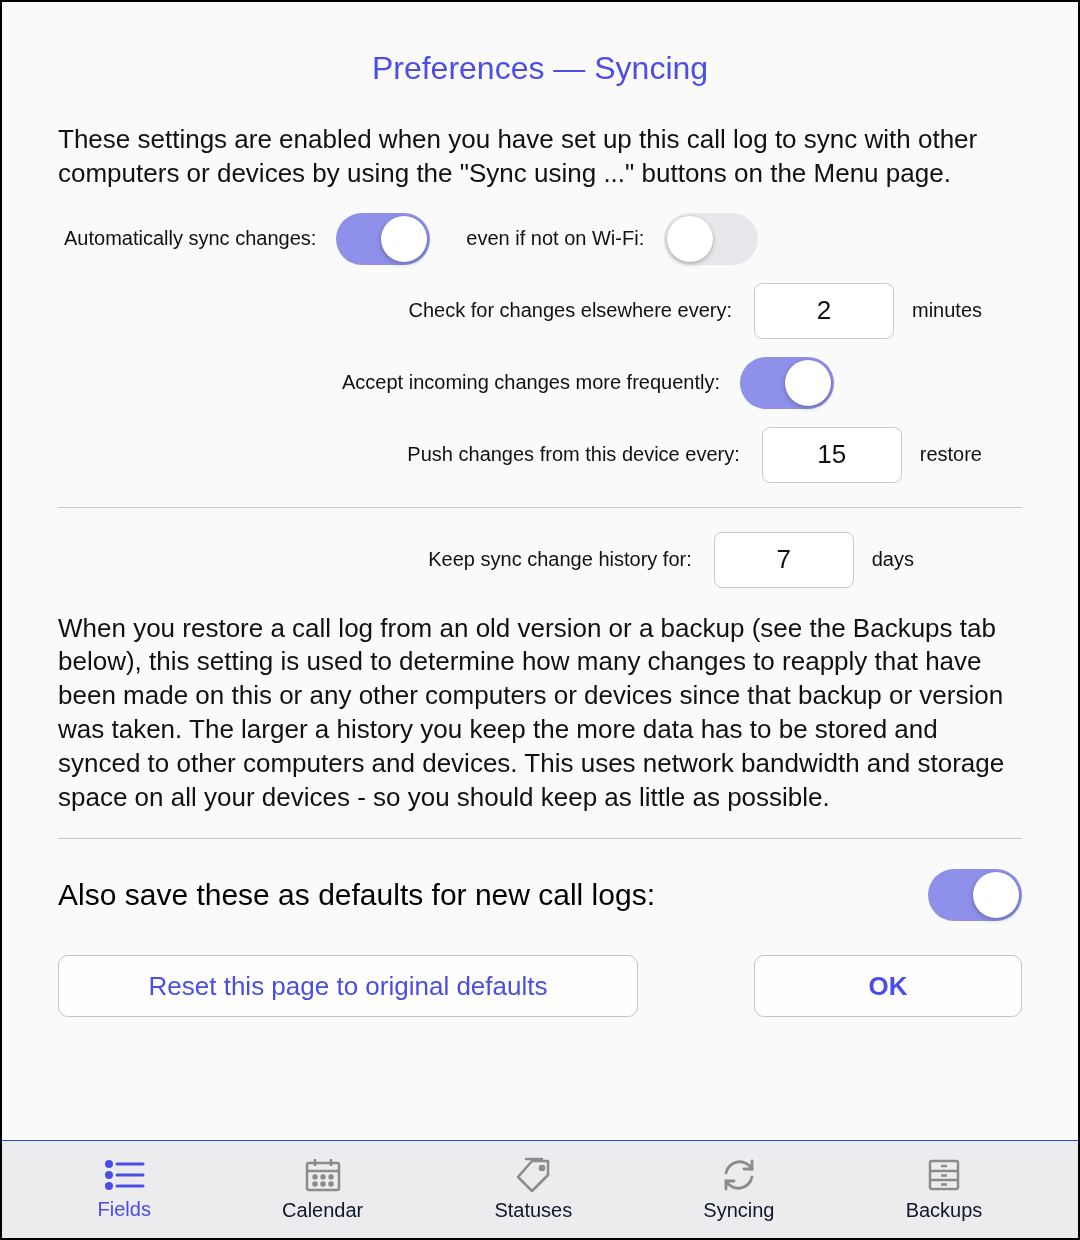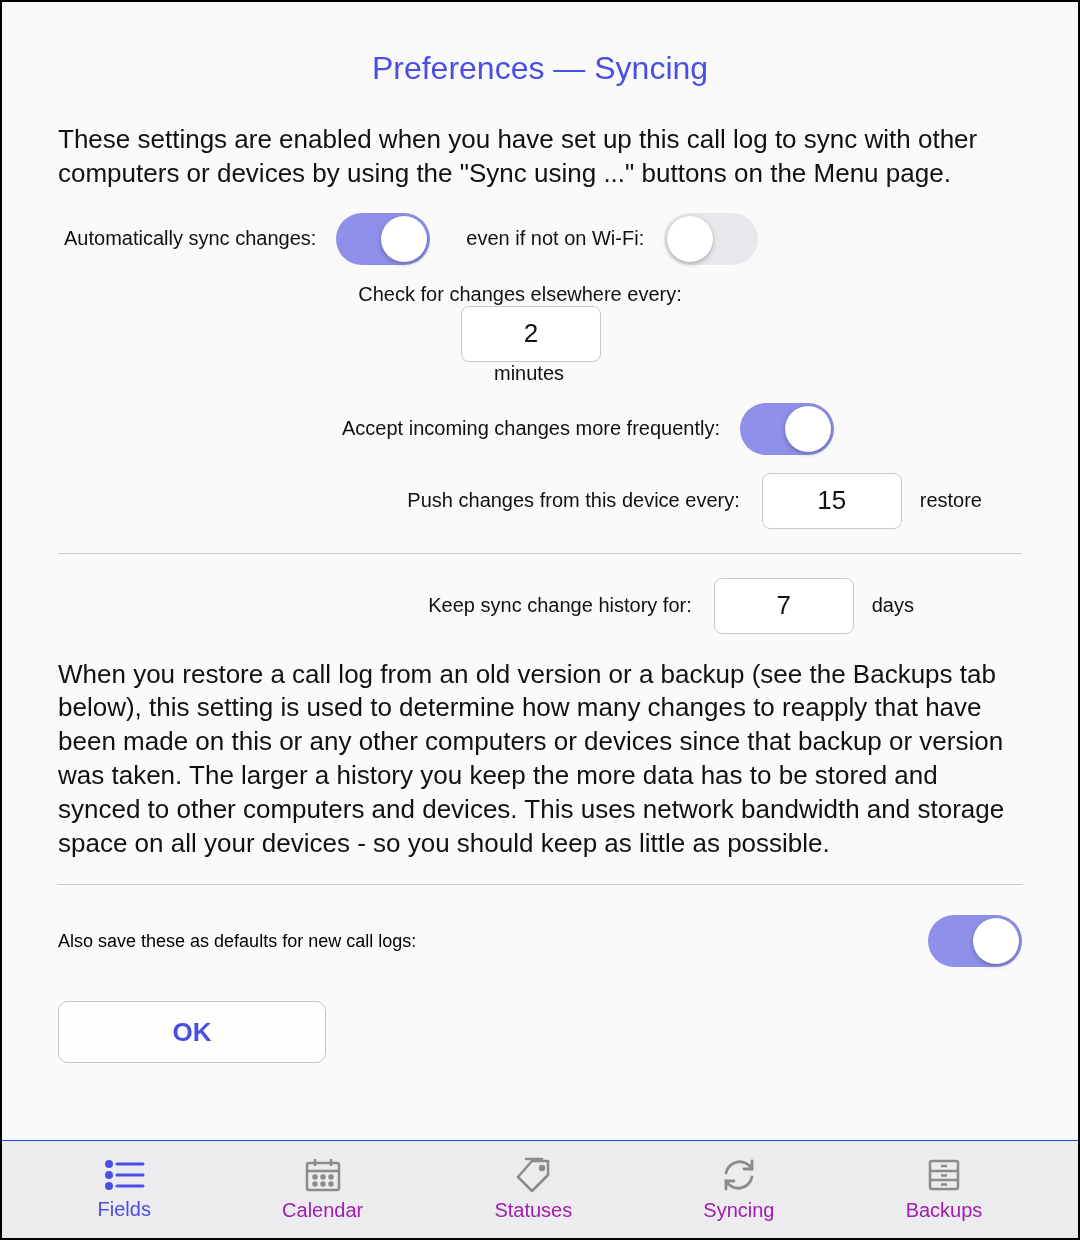--- a/index.html
+++ b/index.html
@@ -81,21 +81,21 @@
     height: 1px;
     background: #c9c9cc;
     margin: 24px 0;
   }
   .defaults-row {
     display: flex;
     align-items: center;
     justify-content: space-between;
     margin: 30px 0 34px 0;
   }
-  .defaults-row .lbl { font-size: 18px; }
+  .defaults-row .lbl { font-size: 30px; }
   .button-row {
     display: flex;
     gap: 70px;
     justify-content: space-between;
   }
   .btn {
     flex: 1;
     height: 62px;
     border: 1px solid #c5c5c9;
     border-radius: 10px;
@@ -117,21 +117,21 @@
     display: flex;
     align-items: center;
     justify-content: space-around;
     padding: 0 30px;
   }
   .tab {
     display: flex;
     flex-direction: column;
     align-items: center;
     gap: 6px;
-    color: #a21caf;
+    color: #0f172a;
     cursor: pointer;
     font-size: 20px;
   }
   .tab.active { color: #4a4de6; }
   .tab svg { display: block; }
 </style>
 </head>
 <body>
 
 <div class="content">
@@ -143,21 +143,21 @@
     <span class="lbl">Automatically sync changes:</span>
     <div class="toggle on">
         <div class="knob"></div>
       </div>
     <span class="lbl right-lbl" style="margin-left:36px;">even if not on Wi-Fi:</span>
     <div class="toggle off">
         <div class="knob"></div>
       </div>
   </div>
 
-  <div class="row right-aligned" style="padding-right:40px;flex-direction:column;">
+  <div class="row right-aligned" style="padding-right:40px;">
     <span class="lbl">Check for changes elsewhere every:</span>
     <input class="num-input" value="2" style="">
     <span class="lbl unit">minutes</span>
   </div>
 
   <div class="row right-aligned" style="padding-right:188px;">
     <span class="lbl">Accept incoming changes more frequently:</span>
     <div class="toggle on">
         <div class="knob"></div>
       </div>
@@ -182,20 +182,21 @@
   <div class="divider"></div>
 
   <div class="defaults-row">
     <span class="lbl">Also save these as defaults for new call logs:</span>
     <div class="toggle on">
         <div class="knob"></div>
       </div>
   </div>
 
   <div class="button-row">
+    <button class="btn reset">Reset this page to original defaults</button>
     <button class="btn ok">OK</button>
   </div>
 </div>
 
 <div class="tabbar">
   <div class="tab active">
     <span>
       <svg width="42" height="34" viewBox="0 0 42 34" fill="none" stroke="#4a4de6" stroke-width="3" stroke-linecap="round">
         <circle cx="6" cy="6" r="2.5" fill="#4a4de6"></circle>
         <line x1="14" y1="6" x2="40" y2="6"></line>

